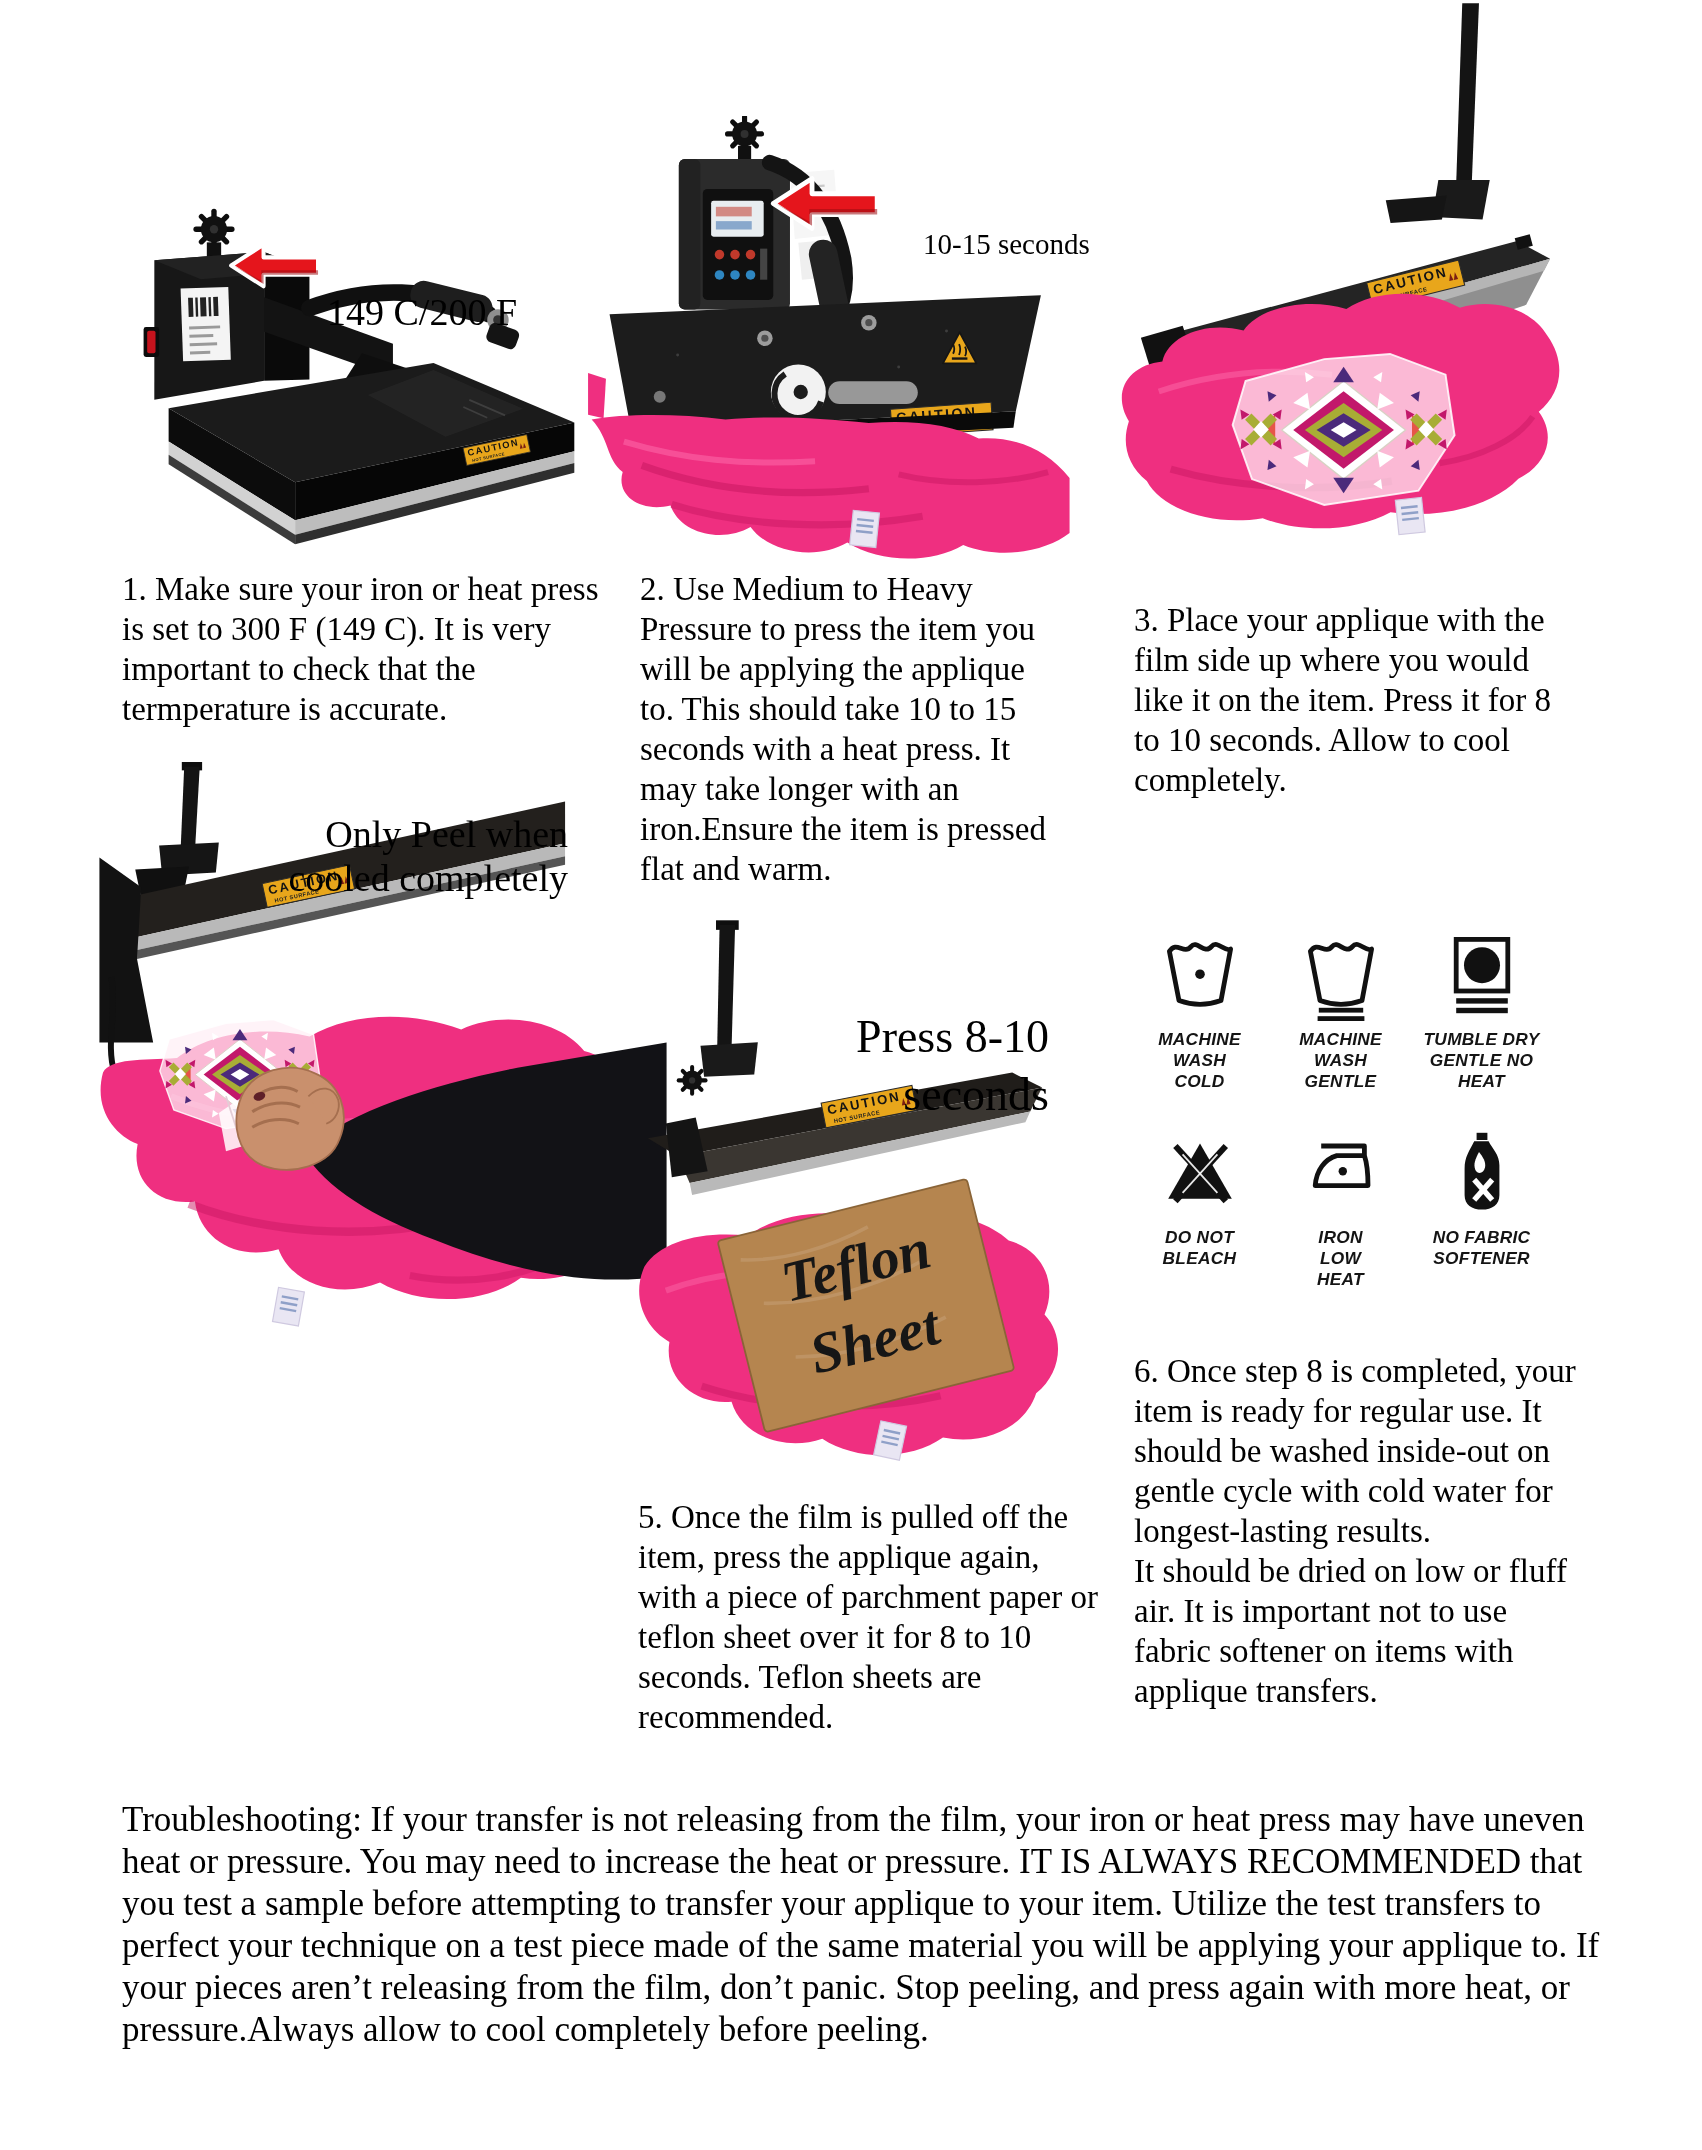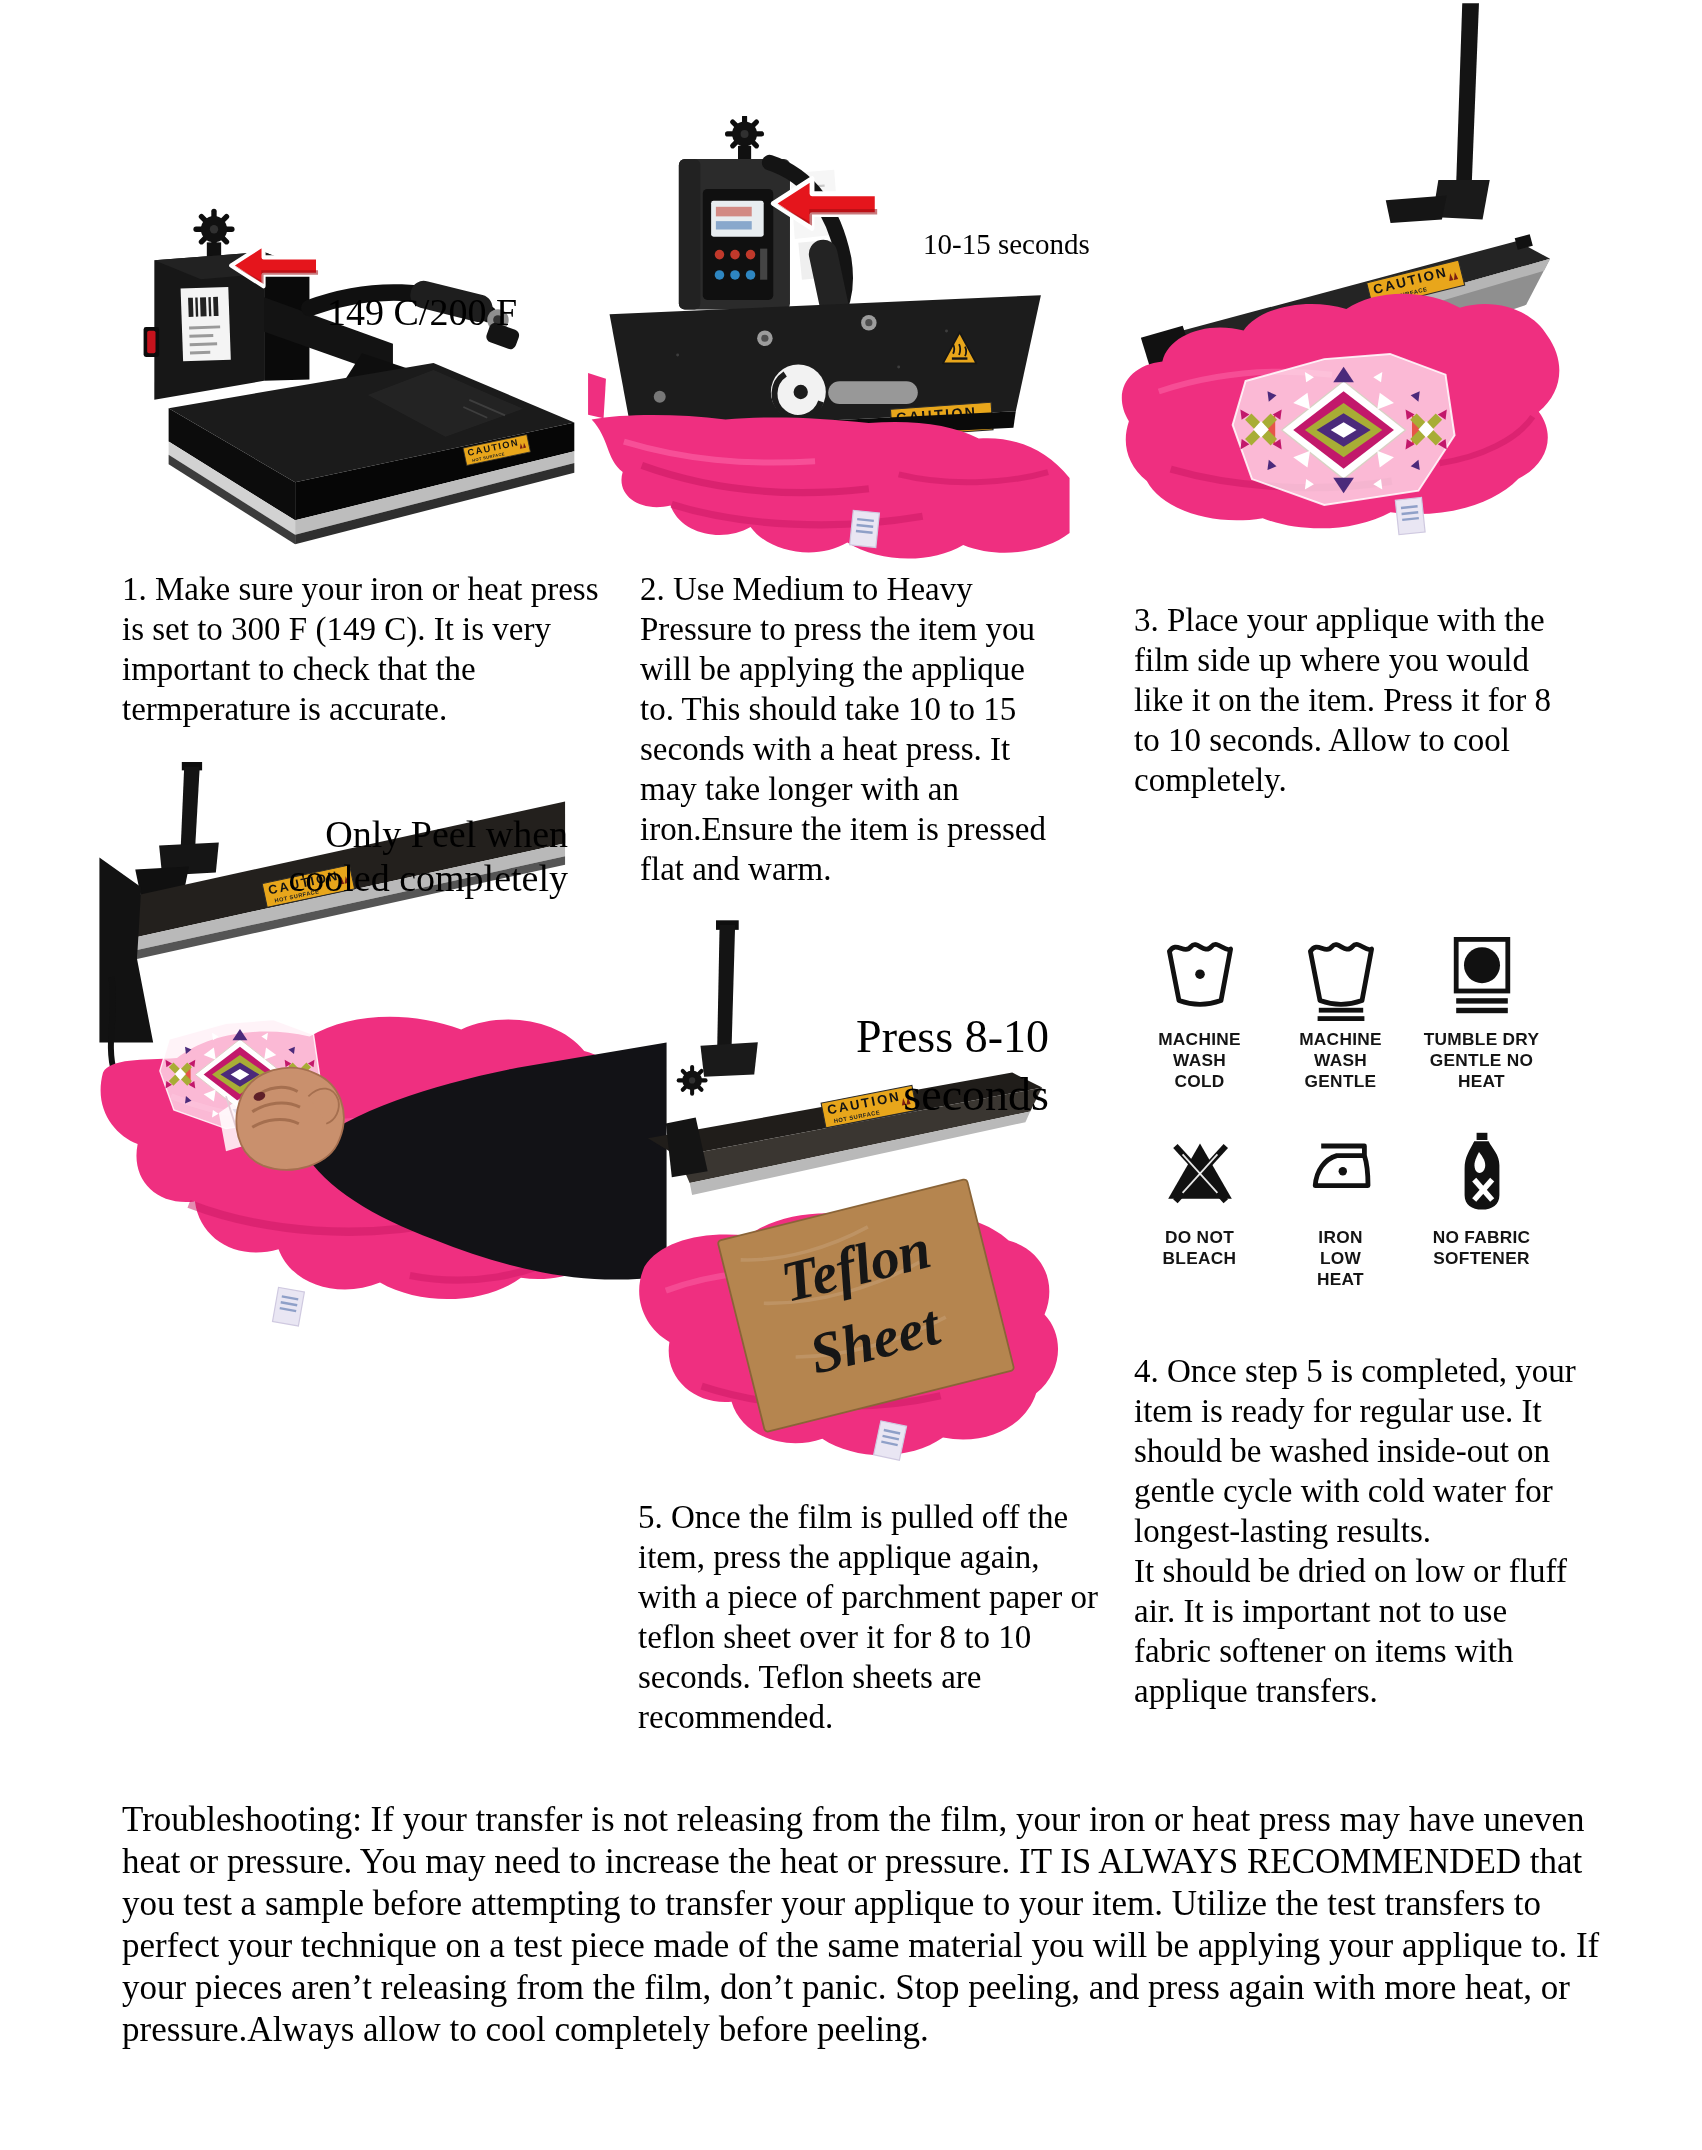--- a/index.html
+++ b/index.html
@@ -5,21 +5,21 @@
   * { margin:0; padding:0; box-sizing:border-box; }
   html,body { background:#ffffff; }
   body { width:1703px; height:2151px; font-family:"Liberation Serif", serif; color:#000; }
   .page { position:relative; width:1703px; height:2151px; background:#fff; overflow:hidden; }
   .abs { position:absolute; }
   .photo { position:absolute; }
   .photo svg { display:block; width:100%; height:100%; }
   .step { font-size:33px; line-height:40px; color:#000; white-space:pre-line; }
   .annot-serif { font-family:"Liberation Serif", serif; color:#000;margin-top:40px; }
   .annot-center { text-align:right; white-space:pre-line; }
-  .care-grid { position:absolute; display:grid; grid-template-columns:repeat(3,119px); column-gap:22px; row-gap:36px; }
+  .care-grid { position:absolute; display:grid; grid-template-columns:repeat(3,119px); column-gap:22px; row-gap:36px;font-style:italic; }
   .care-cell { display:flex; flex-direction:column; align-items:center; }
   .care-icon { width:78px; height:90px; }
   .care-label { margin-top:8.4px; font-family:"Liberation Sans", sans-serif; font-weight:bold;
                 font-size:17.3px; line-height:21px; letter-spacing:0.3px; text-align:center;
                 white-space:pre-line; color:#141414; }
   .troubleshoot { font-size:35px; line-height:42px; }
   svg text { user-select:none; }
 </style>
 </head>
 <body>
@@ -418,19 +418,19 @@
       </svg>
       <div class="care-label">NO FABRIC
 SOFTENER</div>
     </div>
   </div>
 
   <div class="abs step" style="left:122px; top:569px; width:478px;">1. Make sure your iron or heat press is set to 300 F (149 C). It is very important to check that the termperature is accurate.</div>
   <div class="abs step" style="left:640px; top:569px; width:424px;">2. Use Medium to Heavy Pressure to press the item you will be applying the applique to. This should take 10 to 15 seconds with a heat press. It may take longer with an iron.Ensure the item is pressed flat and warm.</div>
   <div class="abs step" style="left:1134px; top:600px; width:430px;">3. Place your applique with the film side up where you would like it on the item. Press it for 8 to 10 seconds. Allow to cool completely.</div>
   <div class="abs step" style="left:638px; top:1497px; width:466px;">5. Once the film is pulled off the item, press the applique again, with a piece of parchment paper or teflon sheet over it for 8 to 10 seconds. Teflon sheets are recommended.</div>
-  <div class="abs step" style="left:1134px; top:1351px; width:445px;">4. Once step 5 is completed, your item is ready for regular use. It should be washed inside-out on gentle cycle with cold water for longest-lasting results.
+  <div class="abs step" style="left:1134px; top:1351px; width:445px;">6. Once step 8 is completed, your item is ready for regular use. It should be washed inside-out on gentle cycle with cold water for longest-lasting results.
 It should be dried on low or fluff air. It is important not to use fabric softener on items with applique transfers.</div>
 
   <div class="abs troubleshoot" style="left:122px; top:1799px; width:1479px;">Troubleshooting: If your transfer is not releasing from the film, your iron or heat press may have uneven heat or pressure. You may need to increase the heat or pressure. IT IS ALWAYS RECOMMENDED that you test a sample before attempting to transfer your applique to your item. Utilize the test transfers to perfect your technique on a test piece made of the same material you will be applying your applique to. If your pieces aren’t releasing from the film, don’t panic. Stop peeling, and press again with more heat, or pressure.Always allow to cool completely before peeling.</div>
 
 </div>
 
 
 </body></html>

